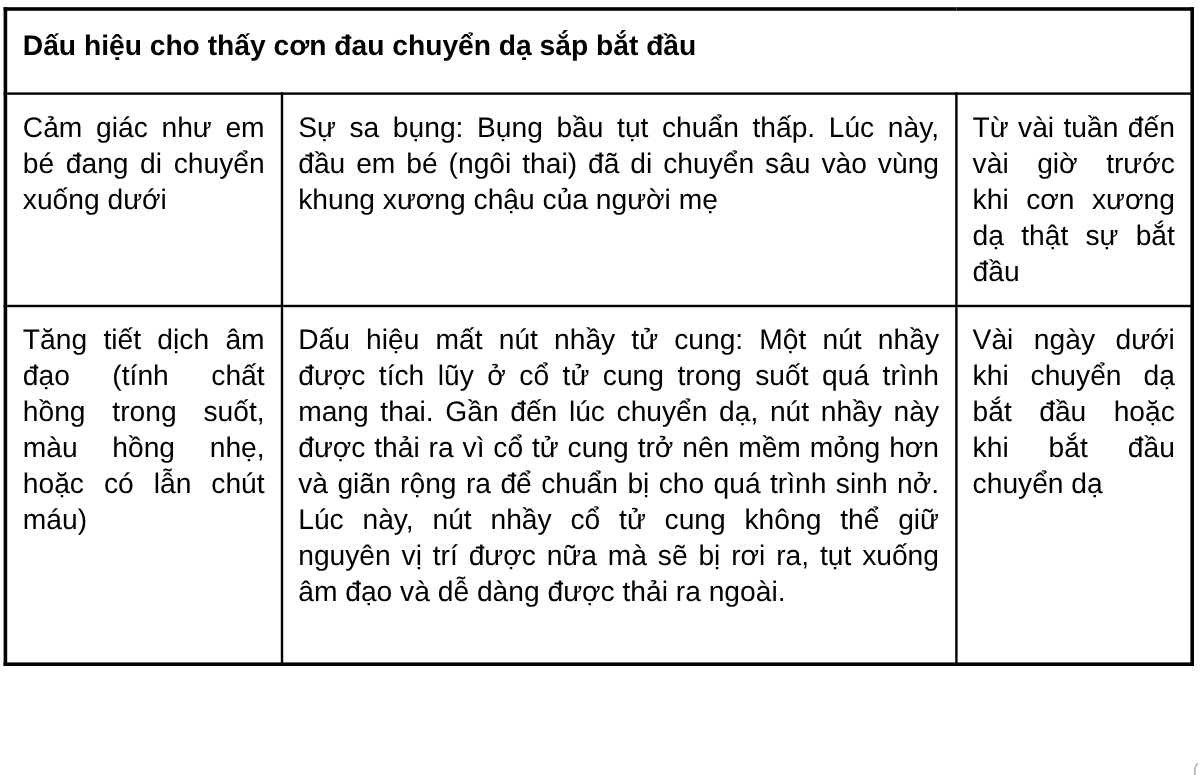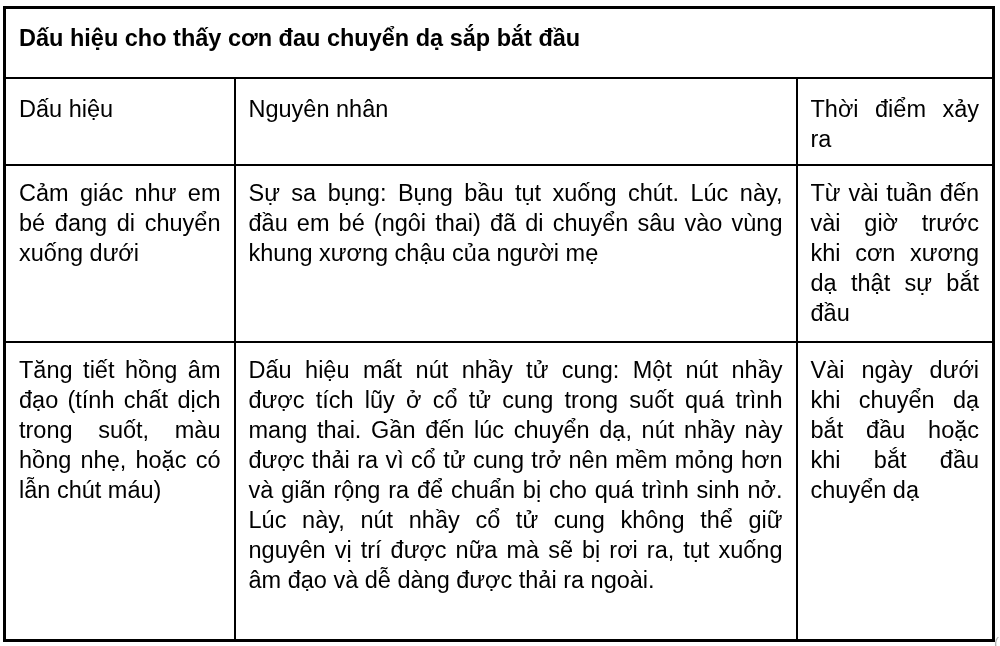--- a/index.html
+++ b/index.html
@@ -60,32 +60,27 @@
   <table class="doc-table">
     <colgroup>
       <col style="width:230px">
       <col style="width:562px">
       <col style="width:197px">
     </colgroup>
     <tbody>
       <tr class="title-row">
         <td colspan="3">Dấu hiệu cho thấy cơn đau chuyển dạ sắp bắt đầu</td>
       </tr>
-      <tr class="header-row">
-        <td>Dấu hiệu</td>
-        <td>Nguyên nhân</td>
-        <td>Thời điểm xảy ra</td>
-      </tr>
       <tr class="body-row-1">
         <td>Cảm giác như em bé đang di chuyển xuống dưới</td>
-        <td>Sự sa bụng: Bụng bầu tụt xuống chút. Lúc này, đầu em bé (ngôi thai) đã di chuyển sâu vào vùng khung xương chậu của người mẹ</td>
+        <td>Sự sa bụng: Bụng bầu tụt chuẩn thấp. Lúc này, đầu em bé (ngôi thai) đã di chuyển sâu vào vùng khung xương chậu của người mẹ</td>
         <td>Từ vài tuần đến vài giờ trước khi cơn xương dạ thật sự bắt đầu</td>
       </tr>
       <tr class="body-row-2">
-        <td>Tăng tiết hồng âm đạo (tính chất dịch trong suốt, màu hồng nhẹ, hoặc có lẫn chút máu)</td>
+        <td>Tăng tiết dịch âm đạo (tính chất hồng trong suốt, màu hồng nhẹ, hoặc có lẫn chút máu)</td>
         <td>Dấu hiệu mất nút nhầy tử cung: Một nút nhầy được tích lũy ở cổ tử cung trong suốt quá trình mang thai. Gần đến lúc chuyển dạ, nút nhầy này được thải ra vì cổ tử cung trở nên mềm mỏng hơn và giãn rộng ra để chuẩn bị cho quá trình sinh nở. Lúc này, nút nhầy cổ tử cung không thể giữ nguyên vị trí được nữa mà sẽ bị rơi ra, tụt xuống âm đạo và dễ dàng được thải ra ngoài.</td>
         <td>Vài ngày dưới khi chuyển dạ bắt đầu hoặc khi bắt đầu chuyển dạ</td>
       </tr>
     </tbody>
   </table>
 
   <span class="artifact">(</span>
 
 </div>
 

